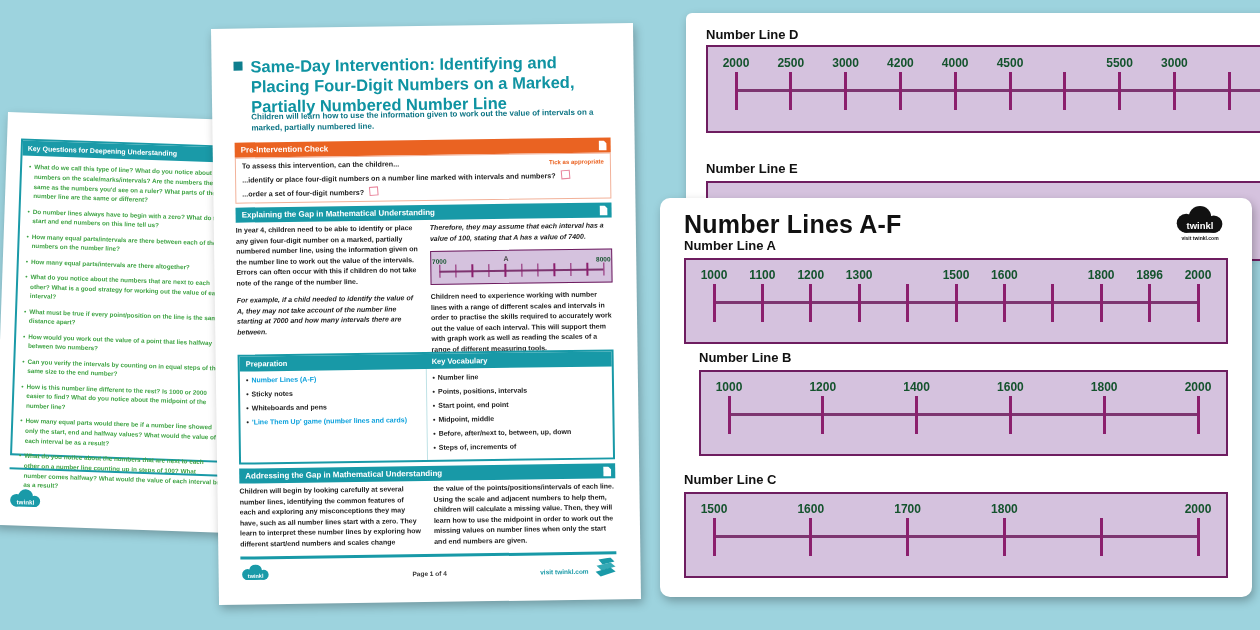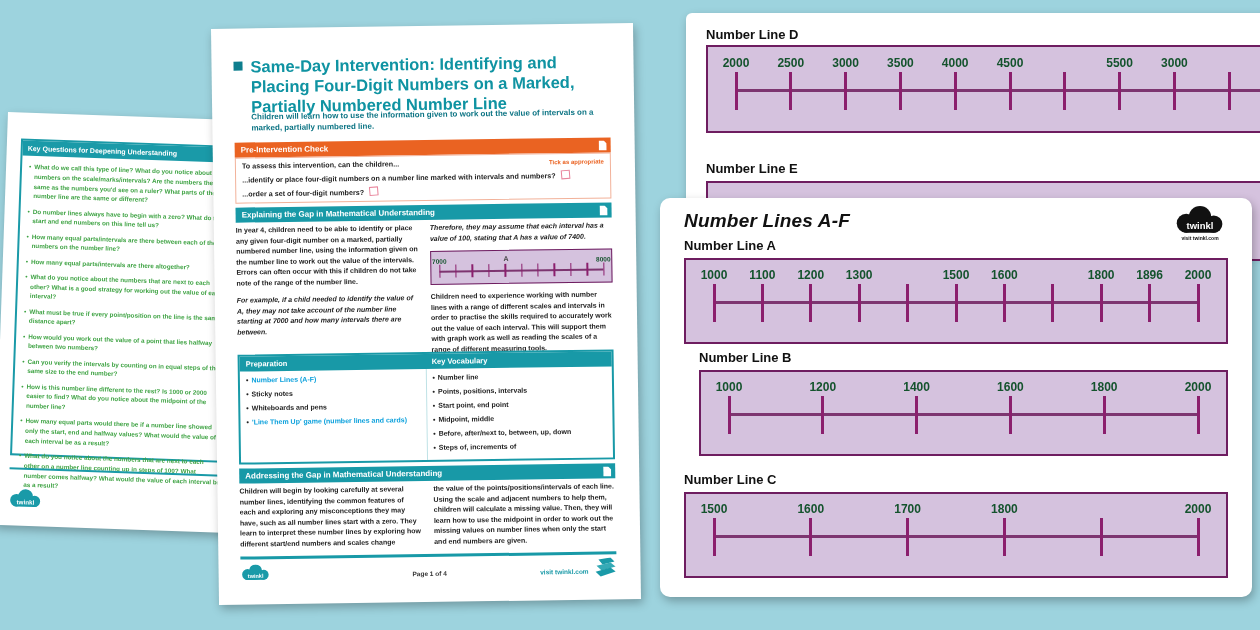--- a/index.html
+++ b/index.html
@@ -84,21 +84,21 @@
   .big-box .nl-hline{top:42px;height:3px;}
   .big-box .nl-ticklabel{top:9px;font-size:12px;}
   .big-box .nl-tick{top:25px;left:-1.5px;width:3px;height:38px;}
   #bp-d-label{position:absolute;top:14px;}
   #bp-d-box{top:32px;}
   #bp-e-label{position:absolute;top:148px;}
   #bp-e-box{top:168px;height:80px;}
 
   
   #front-panel{left:660px;top:198px;width:592px;height:399px;border-radius:10px;z-index:3;}
-  #fp-title{position:absolute;left:24px;top:12px;font-size:19px;font-weight:bold;color:#111;letter-spacing:0.2px;font-style:italic;}
+  #fp-title{position:absolute;left:24px;top:12px;font-size:25px;font-weight:bold;color:#111;letter-spacing:0.2px;}
   #fp-logo{position:absolute;right:26px;top:8px;text-align:center;}
   #fp-logo-sub{font-size:5px;font-weight:bold;color:#111;margin-top:-2px;}
   .fp-sec{position:absolute;left:24px;right:24px;}
   .fp-sec .nl-label{font-size:13px;margin-bottom:5px;}
   .fp-box{position:relative;height:86px;}
   .fp-box .nl-inner{left:28px;right:28px;}
   .fp-box .nl-hline{top:41px;height:3px;}
   .fp-box .nl-ticklabel{top:8px;font-size:12px;}
   .fp-box .nl-tick{top:24px;left:-1.5px;width:3px;height:38px;}
   #fp-sec-a{top:40px;}
@@ -357,21 +357,21 @@
           </div>
           <div class="nl-cell" style="left: 10%;">
             <div class="nl-ticklabel">2500</div>
             <div class="nl-tick"></div>
           </div>
           <div class="nl-cell" style="left: 20%;">
             <div class="nl-ticklabel">3000</div>
             <div class="nl-tick"></div>
           </div>
           <div class="nl-cell" style="left: 30%;">
-            <div class="nl-ticklabel">3500</div>
+            <div class="nl-ticklabel">4200</div>
             <div class="nl-tick"></div>
           </div>
           <div class="nl-cell" style="left: 40%;">
             <div class="nl-ticklabel">4000</div>
             <div class="nl-tick"></div>
           </div>
           <div class="nl-cell" style="left: 50%;">
             <div class="nl-ticklabel">4500</div>
             <div class="nl-tick"></div>
           </div>

